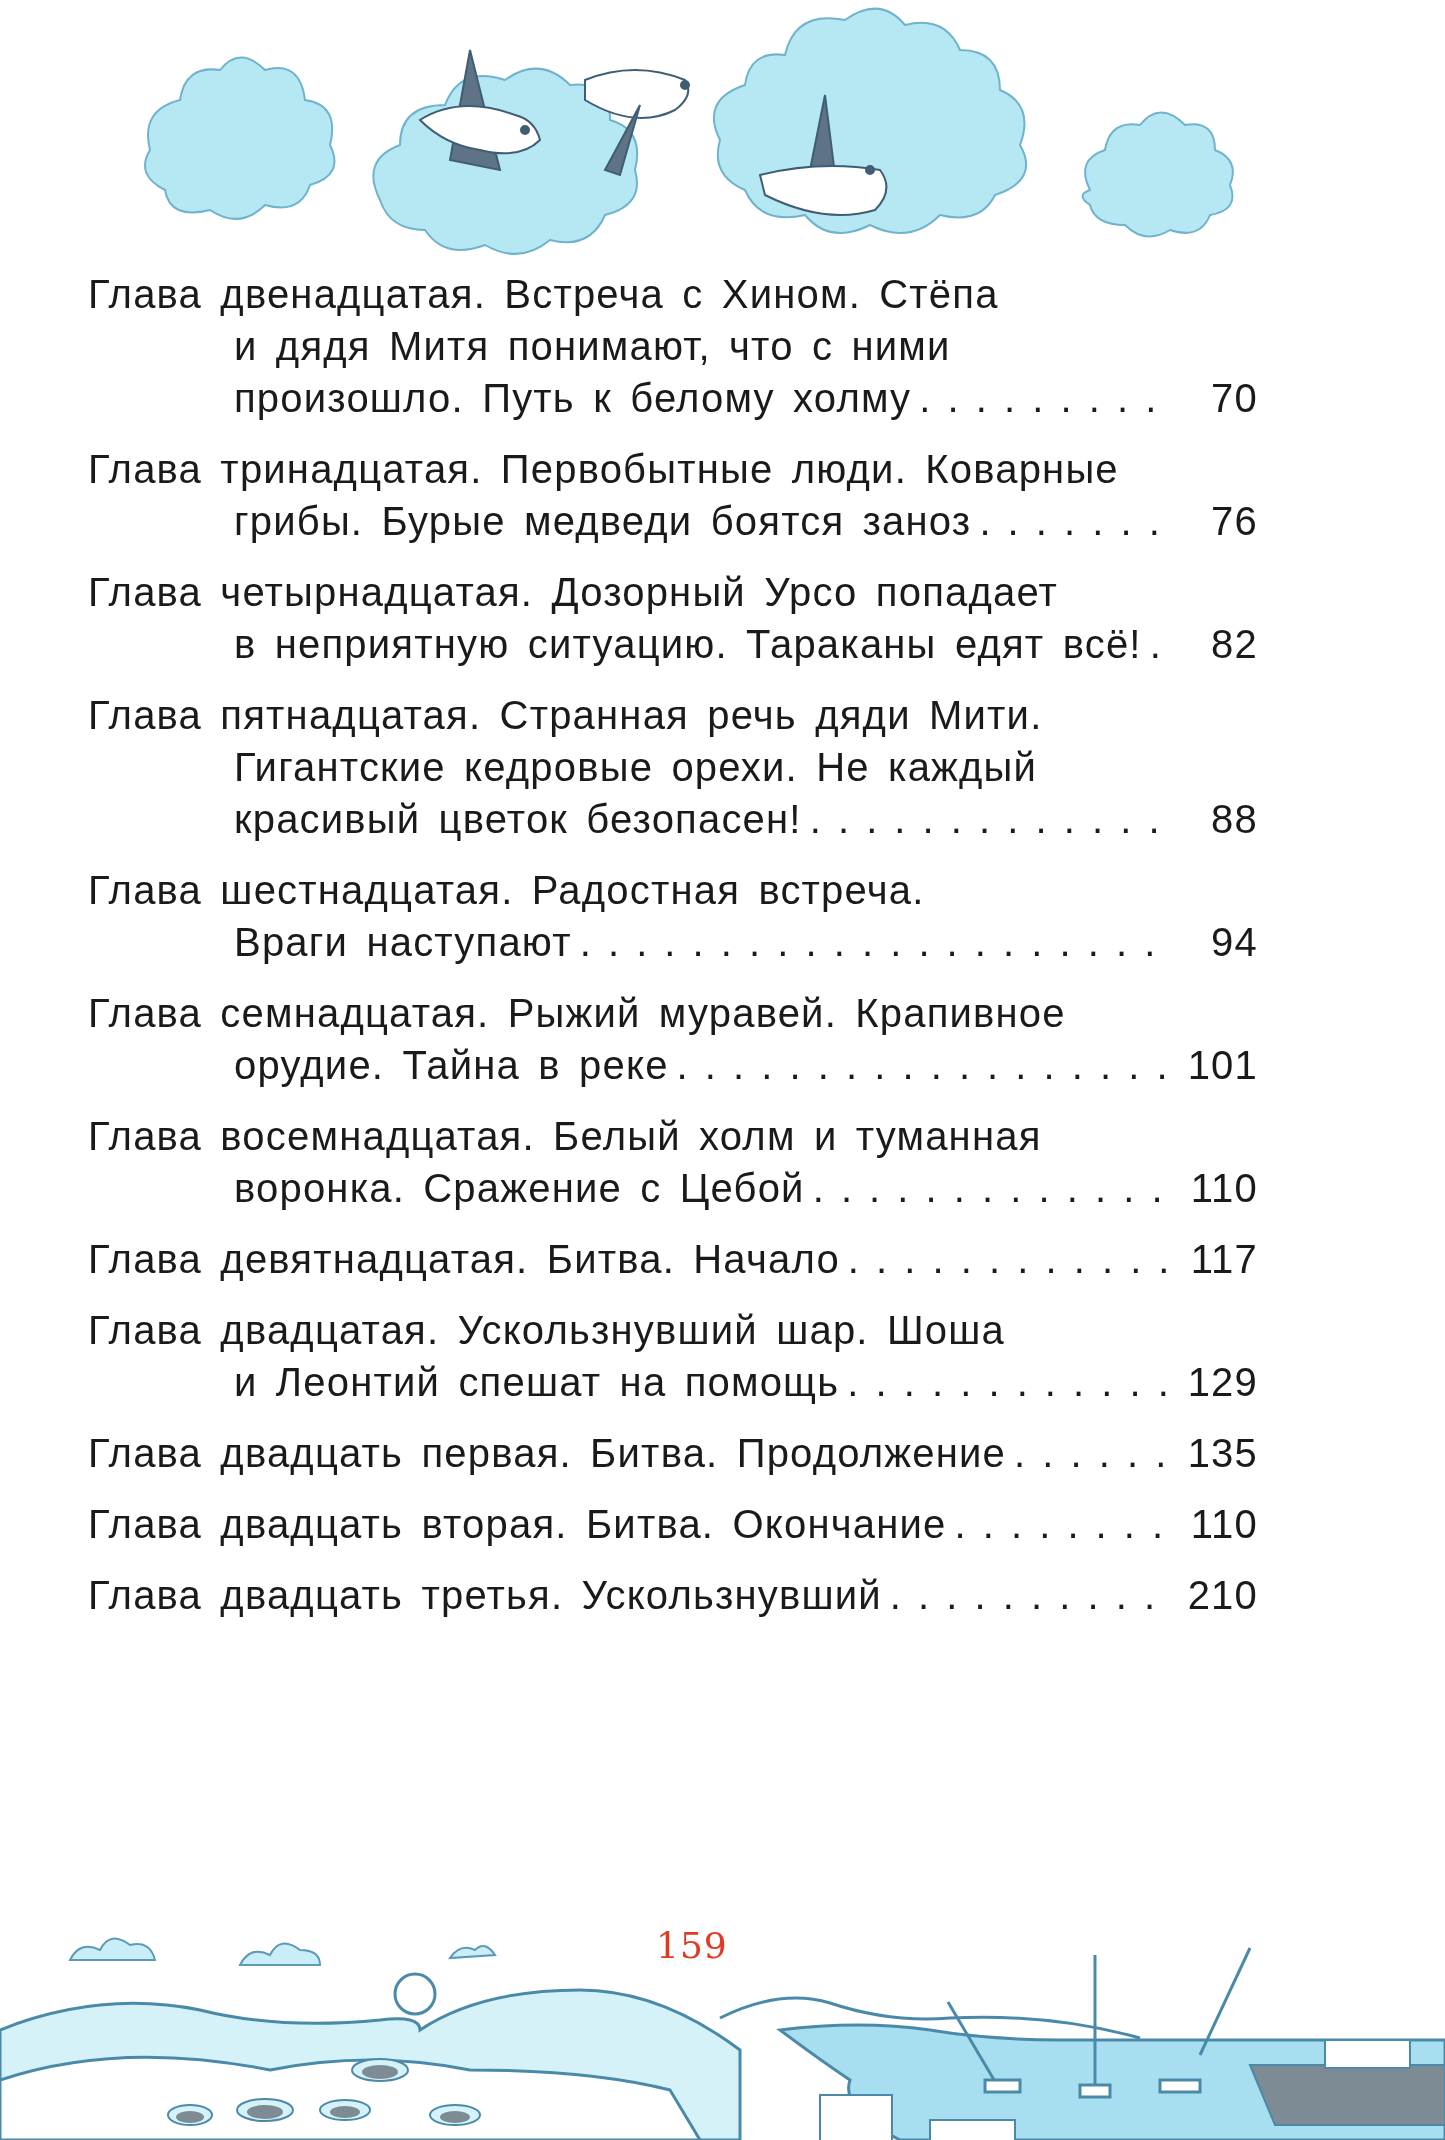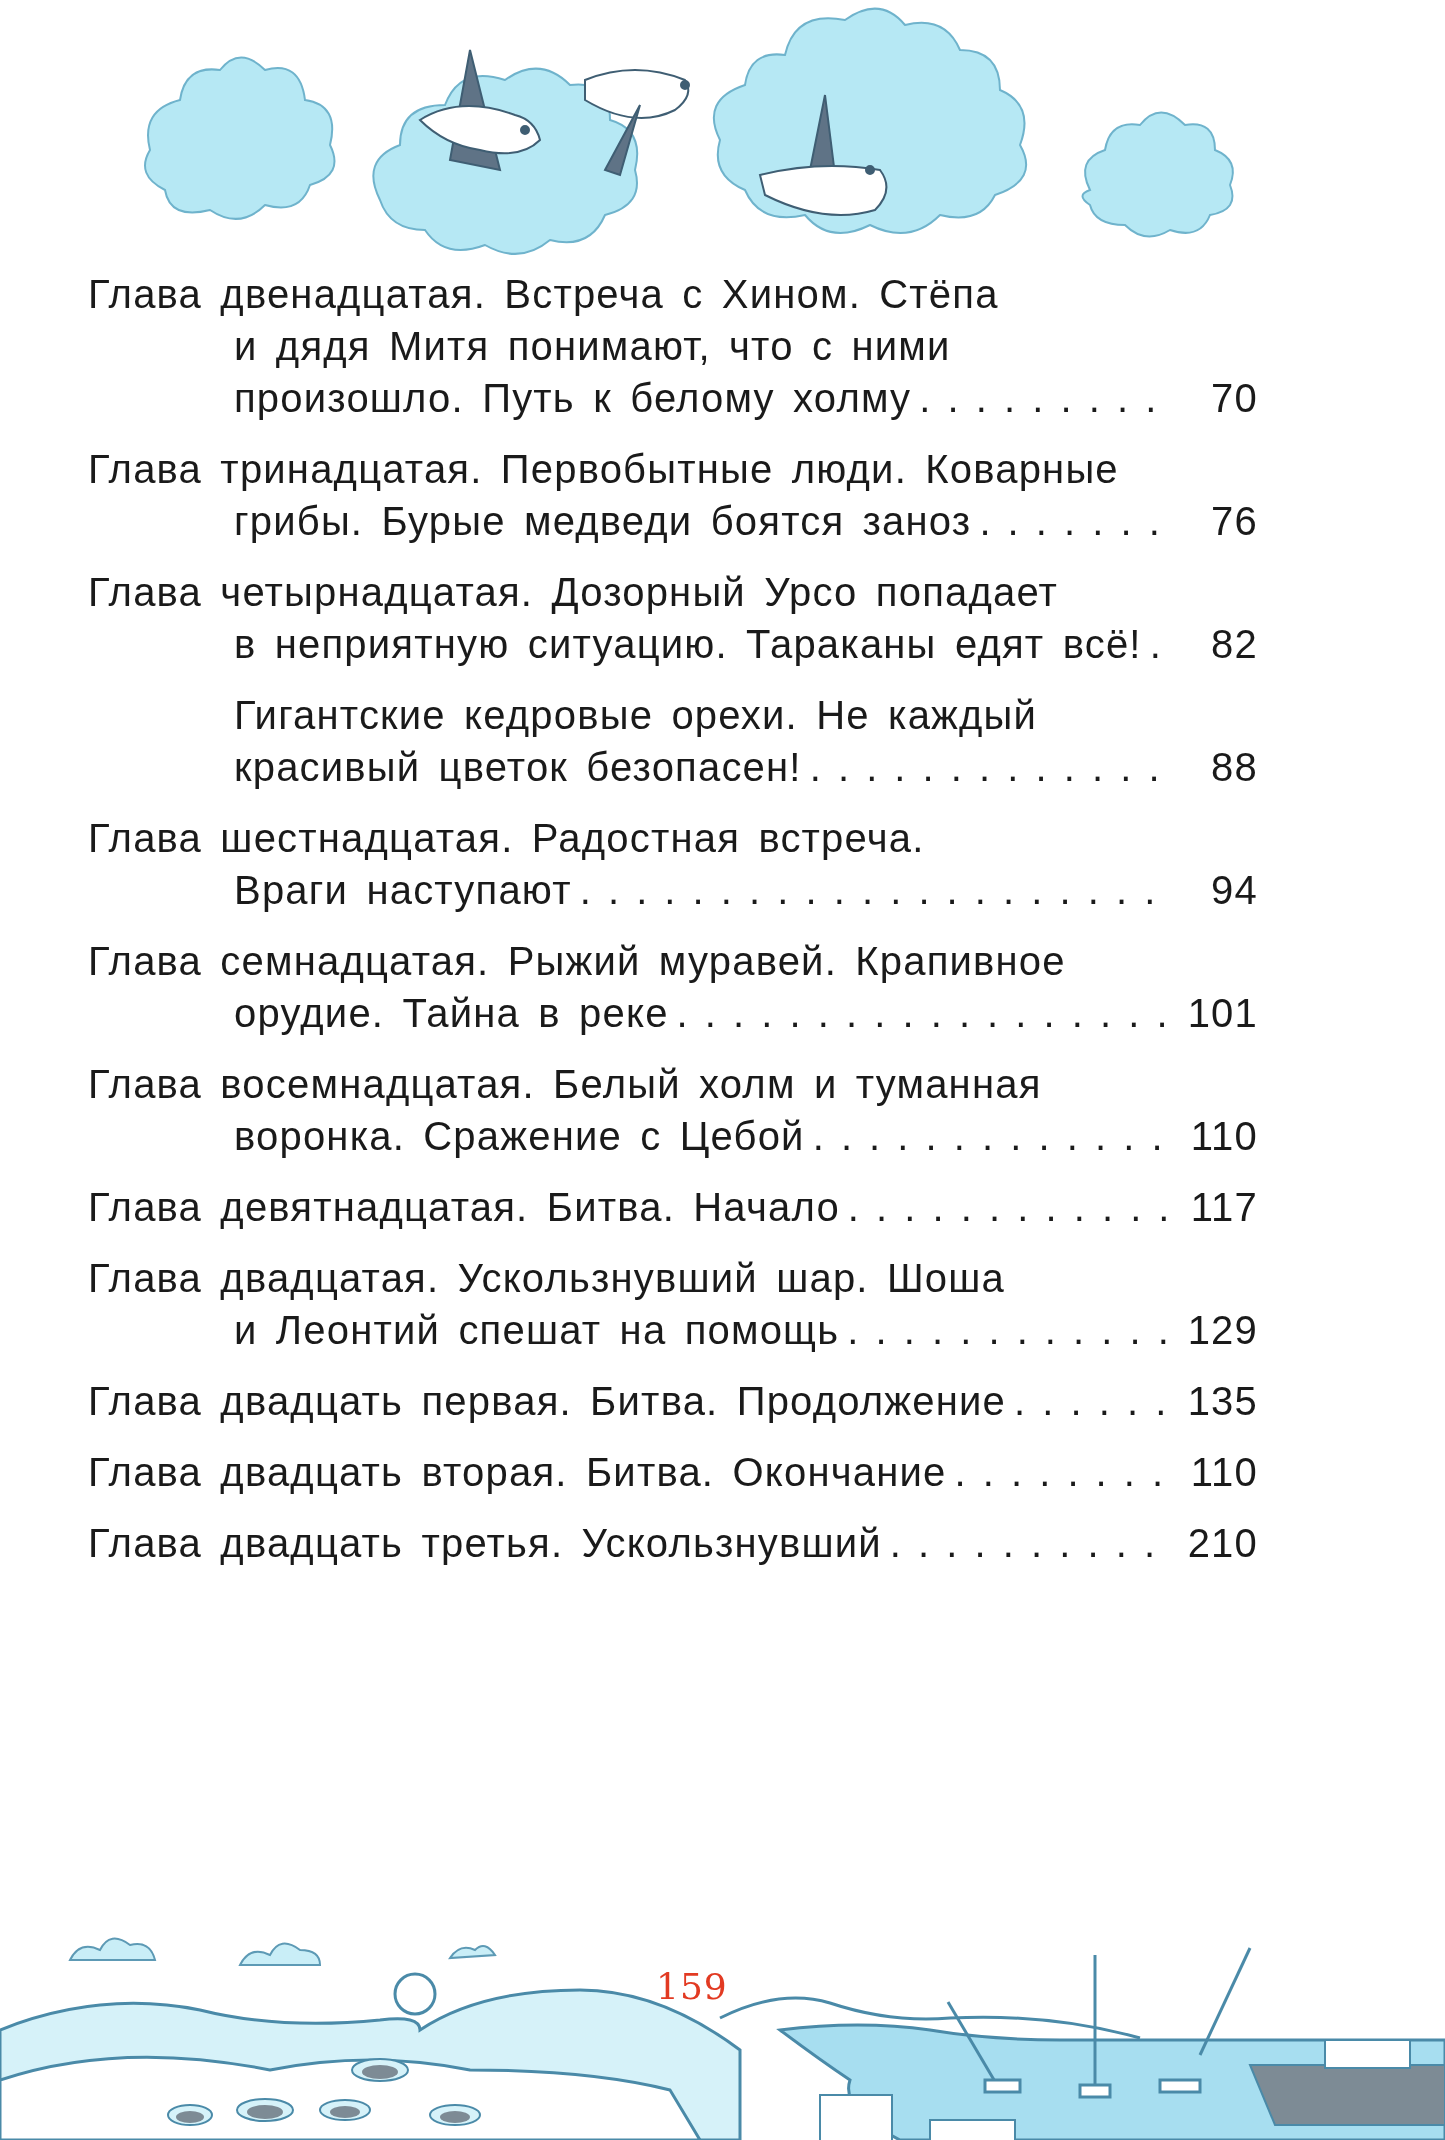--- a/index.html
+++ b/index.html
@@ -14,21 +14,21 @@
   .line { font-size: 40px; line-height: 52px; letter-spacing: 1.2px; word-spacing: 6px;
           white-space: nowrap; height: 52px; }
   .line.cont { padding-left: 146px; }
   .last { display: flex; align-items: center; }
   .last .text { flex: 0 0 auto; }
   .last .leader { flex: 1 1 auto; overflow: hidden; white-space: nowrap; margin: 0 14px 0 8px;
                   letter-spacing: 8px; color: #1a1a1a; }
   .last .leader::before { content: ". . . . . . . . . . . . . . . . . . . . . . . . . . . . . . . . . . . . . . . . . . . . . . . . . . . . . . . . . . . . . . . . . . ."; letter-spacing: 0px; }
   .last .page { flex: 0 0 auto; width: 76px; text-align: right; }
 
-  .page-number { position: absolute; left: 656px; top: 1966px; font-family: "DejaVu Serif", serif;
+  .page-number { position: absolute; left: 656px; top: 1925px; font-family: "DejaVu Serif", serif;
                  font-size: 36px; color: #e23a22; letter-spacing: 1px; }
 </style>
 </head>
 <body>
 
 <svg class="top-art" viewBox="0 0 1445 260" xmlns="http://www.w3.org/2000/svg">
   <g fill="#b6e8f4" stroke="#6fb3cc" stroke-width="2">
 
     <path d="M150 150 q-10 -40 30 -50 q5 -35 40 -30 q20 -25 45 0 q35 -10 40 30 q35 5 25 45 q15 30 -20 40 q-10 30 -45 20 q-25 25 -55 5 q-40 10 -45 -20 q-30 -15 -15 -40 z"></path>
 
@@ -76,20 +76,21 @@
   <div class="entry">
     <div class="line">Глава четырнадцатая. Дозорный Урсо попадает</div>
     <div class="line cont last">
       <span class="text">в неприятную ситуацию. Тараканы едят всё!</span>
       <span class="leader"></span>
       <span class="page">82</span>
     </div>
   </div>
 
   <div class="entry">
+    <div class="line">Глава пятнадцатая. Странная речь дяди Мити.</div>
     <div class="line cont">Гигантские кедровые орехи. Не каждый</div>
     <div class="line cont last">
       <span class="text">красивый цветок безопасен!</span>
       <span class="leader"></span>
       <span class="page">88</span>
     </div>
   </div>
 
   <div class="entry">
     <div class="line">Глава шестнадцатая. Радостная встреча.</div>

